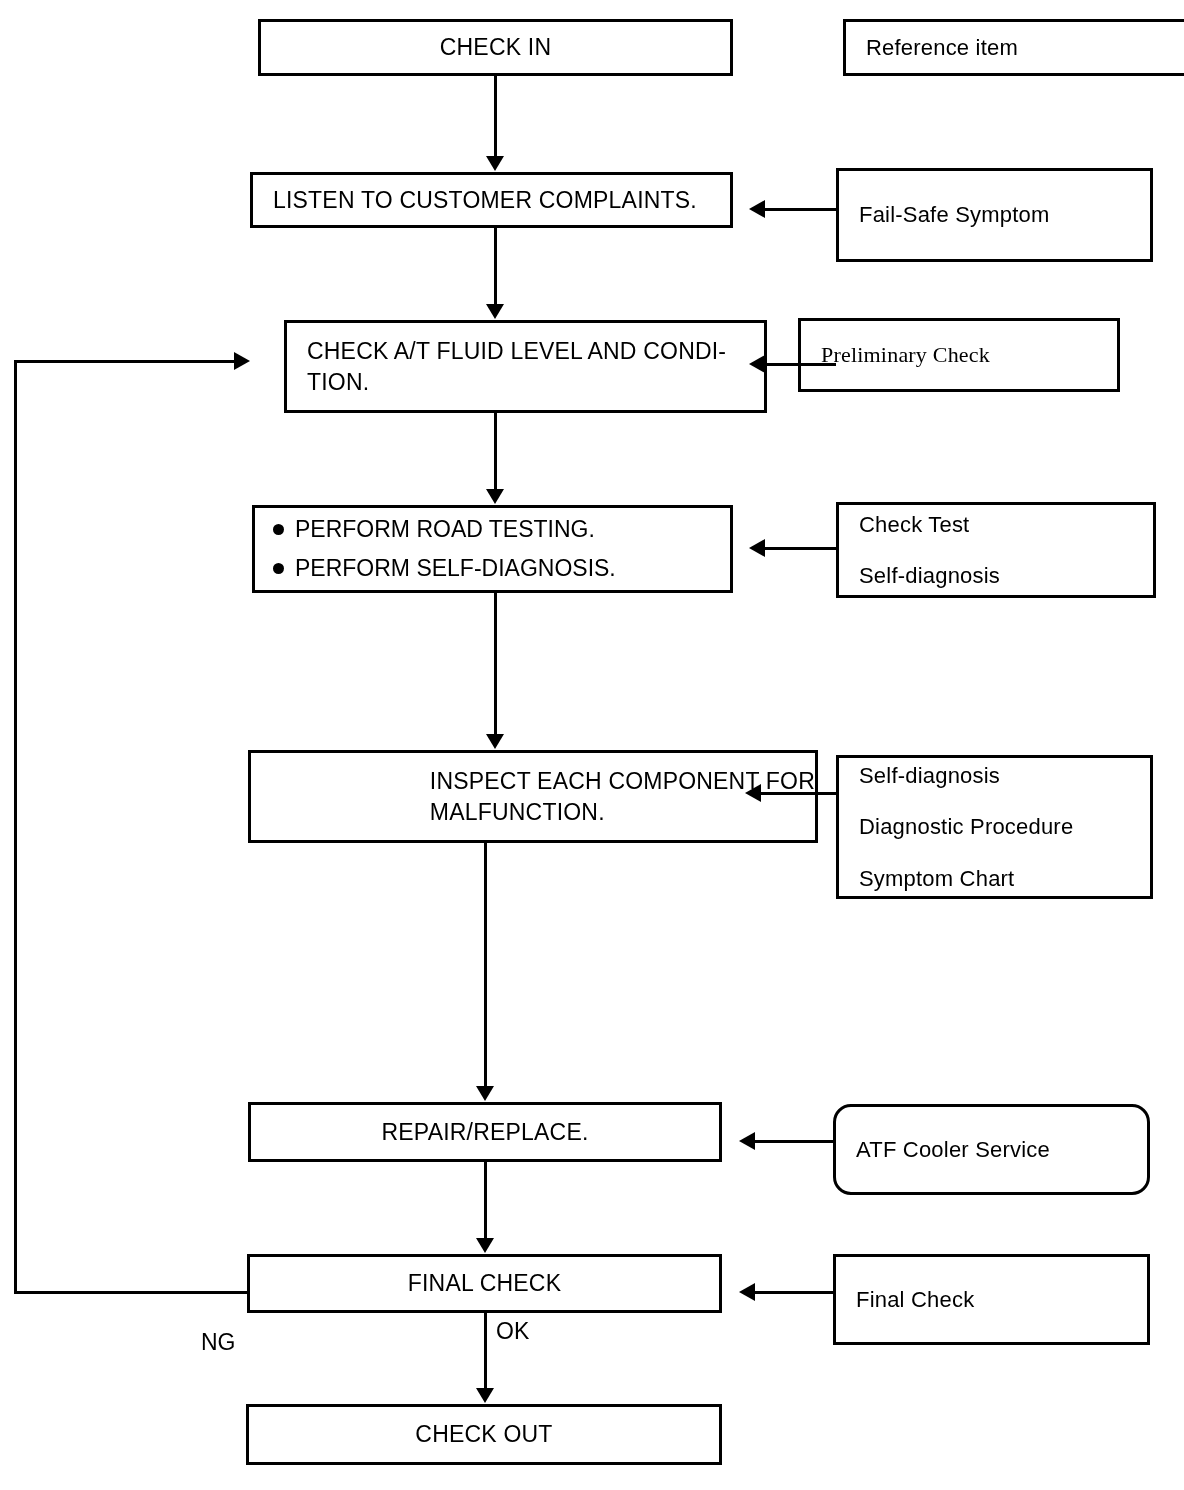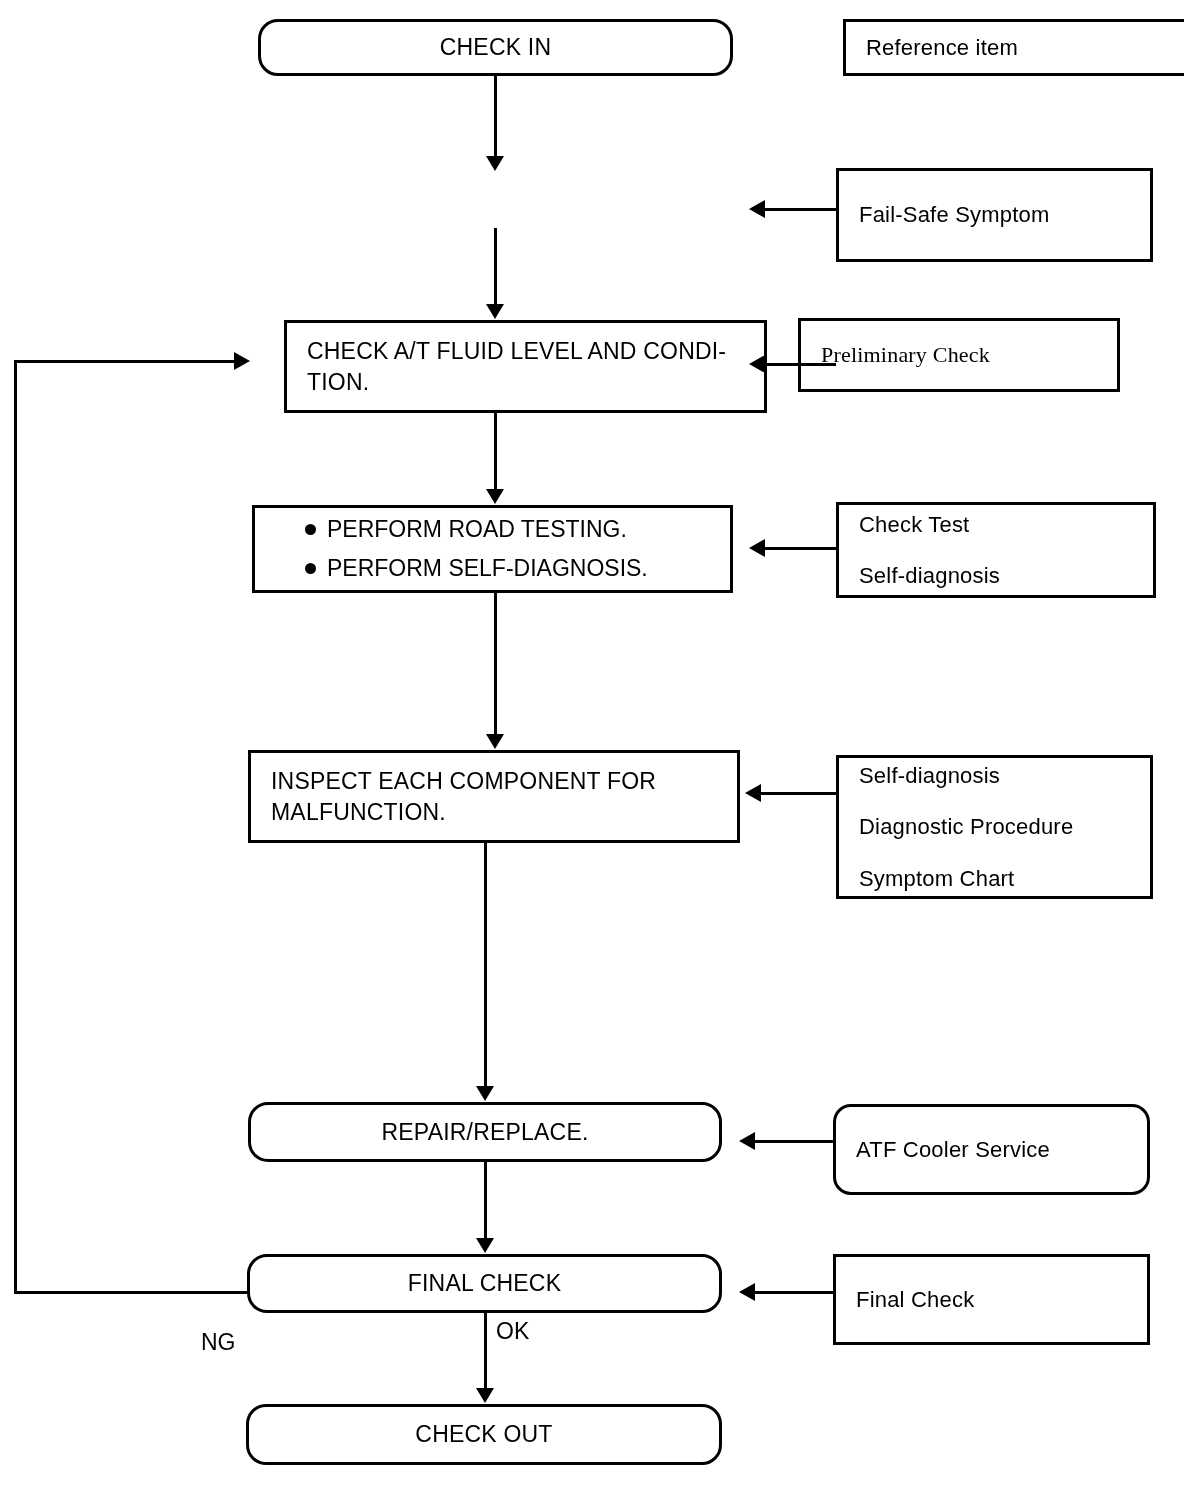--- a/index.html
+++ b/index.html
@@ -20,21 +20,20 @@
     position: absolute;
     box-sizing: border-box;
     border: 3px solid #000;
     background: #fff;
     display: flex;
     flex-direction: column;
     justify-content: center;
   }
   .box.center {
     align-items: center;
-    border-radius: 20px;
   }
   .box-text {
     font-size: 23px;
     letter-spacing: 0.2px;
     line-height: 1.32;
     white-space: pre-line;
   }
   .flow .box-text {
     font-weight: 400;
   }
@@ -114,40 +113,43 @@
 </style>
 </head>
 <body>
 
 <div id="canvas">
 
   <div class="box flow center" style="left:258px; top:19px; width:475px; height:57px;">
     <div class="box-text">CHECK IN</div>
   </div>
 
+  <div class="box flow flow-left" style="left:250px; top:172px; width:483px; height:56px;">
+    <div class="box-text">LISTEN TO CUSTOMER COMPLAINTS.</div>
+  </div>
 
   <div class="box flow flow-left" style="left:250px; top:320px; width:483px; height:93px;margin-left:34px;">
     <div class="box-text">CHECK A/T FLUID LEVEL AND CONDI-
 TION.</div>
   </div>
 
-  <div class="box flow" style="left:252px; top:505px; width:481px; height:88px;padding-left:32px;">
+  <div class="box flow" style="left:252px; top:505px; width:481px; height:88px;">
     <div class="bullet-list">
       <div class="bullet-row">
         <span class="bullet-dot"></span>
         <span>PERFORM ROAD TESTING.</span>
       </div>
       <div class="bullet-row">
         <span class="bullet-dot"></span>
         <span>PERFORM SELF-DIAGNOSIS.</span>
       </div>
     </div>
   </div>
 
-  <div class="box flow flow-left" style="left:248px; top:750px; width:492px; height:93px;">
+  <div class="box flow flow-left" style="left:248px; top:750px; width:570px; height:93px;align-items:flex-end;">
     <div class="box-text">INSPECT EACH COMPONENT FOR
 MALFUNCTION.</div>
   </div>
 
   <div class="box flow center" style="left:248px; top:1102px; width:474px; height:60px;">
     <div class="box-text">REPAIR/REPLACE.</div>
   </div>
 
   <div class="box flow center" style="left:247px; top:1254px; width:475px; height:59px;">
     <div class="box-text">FINAL CHECK</div>

